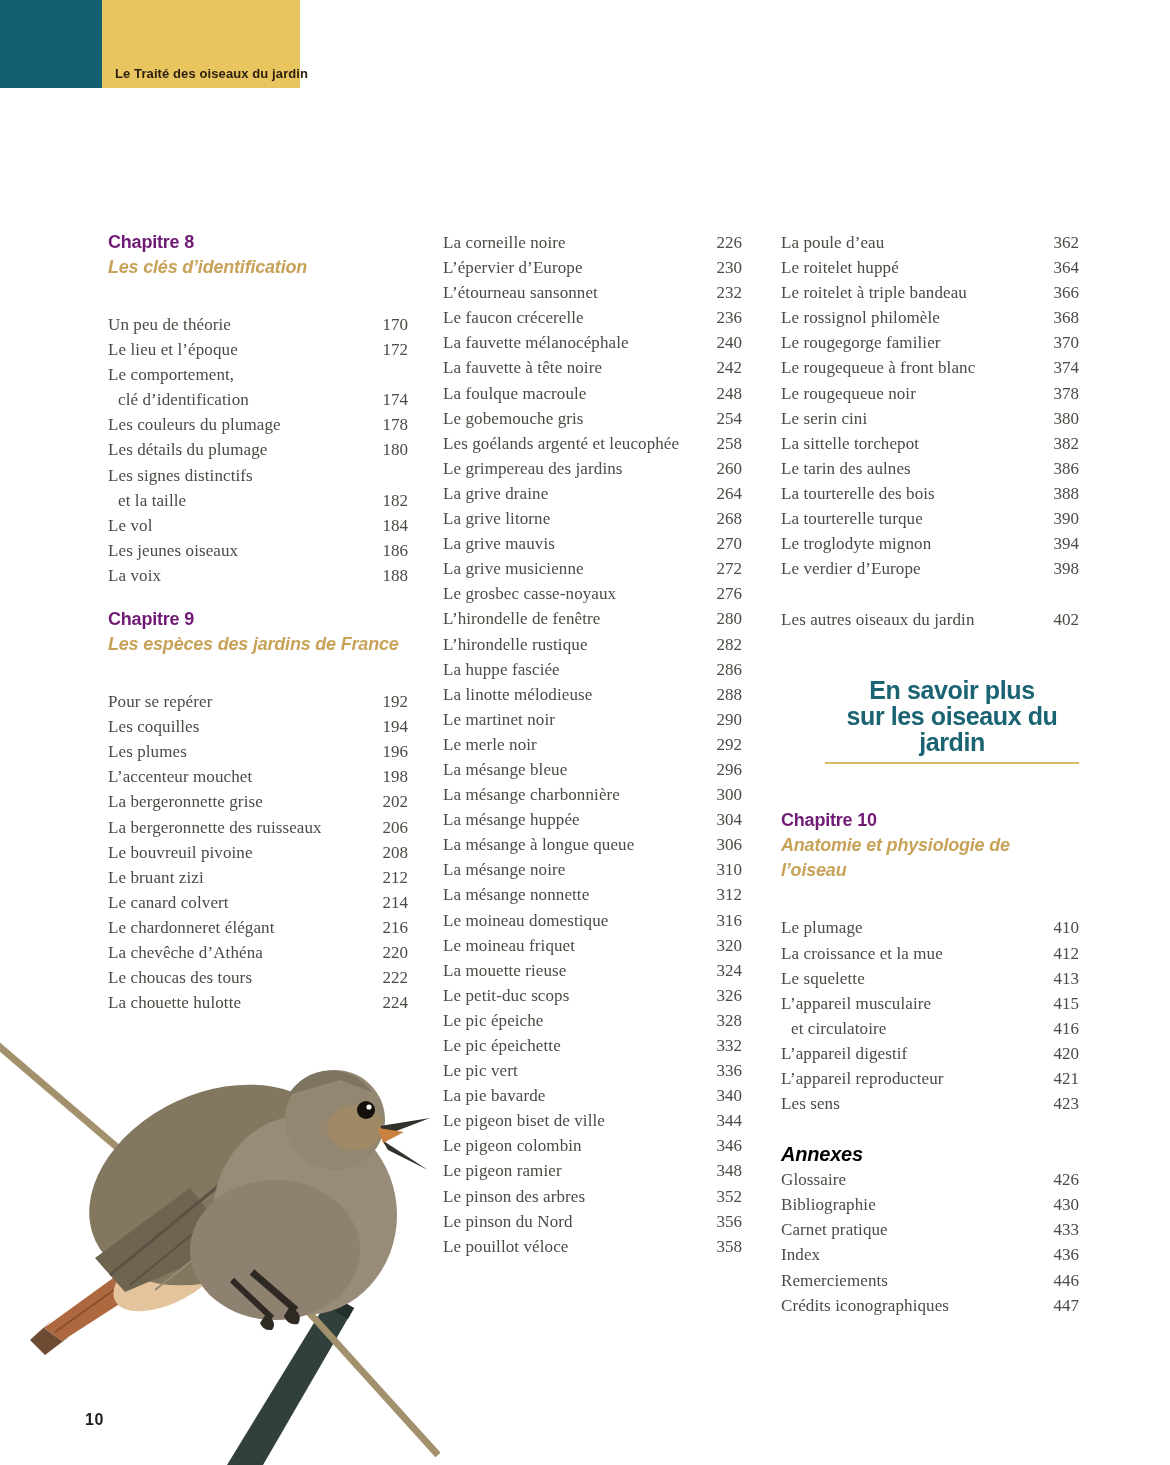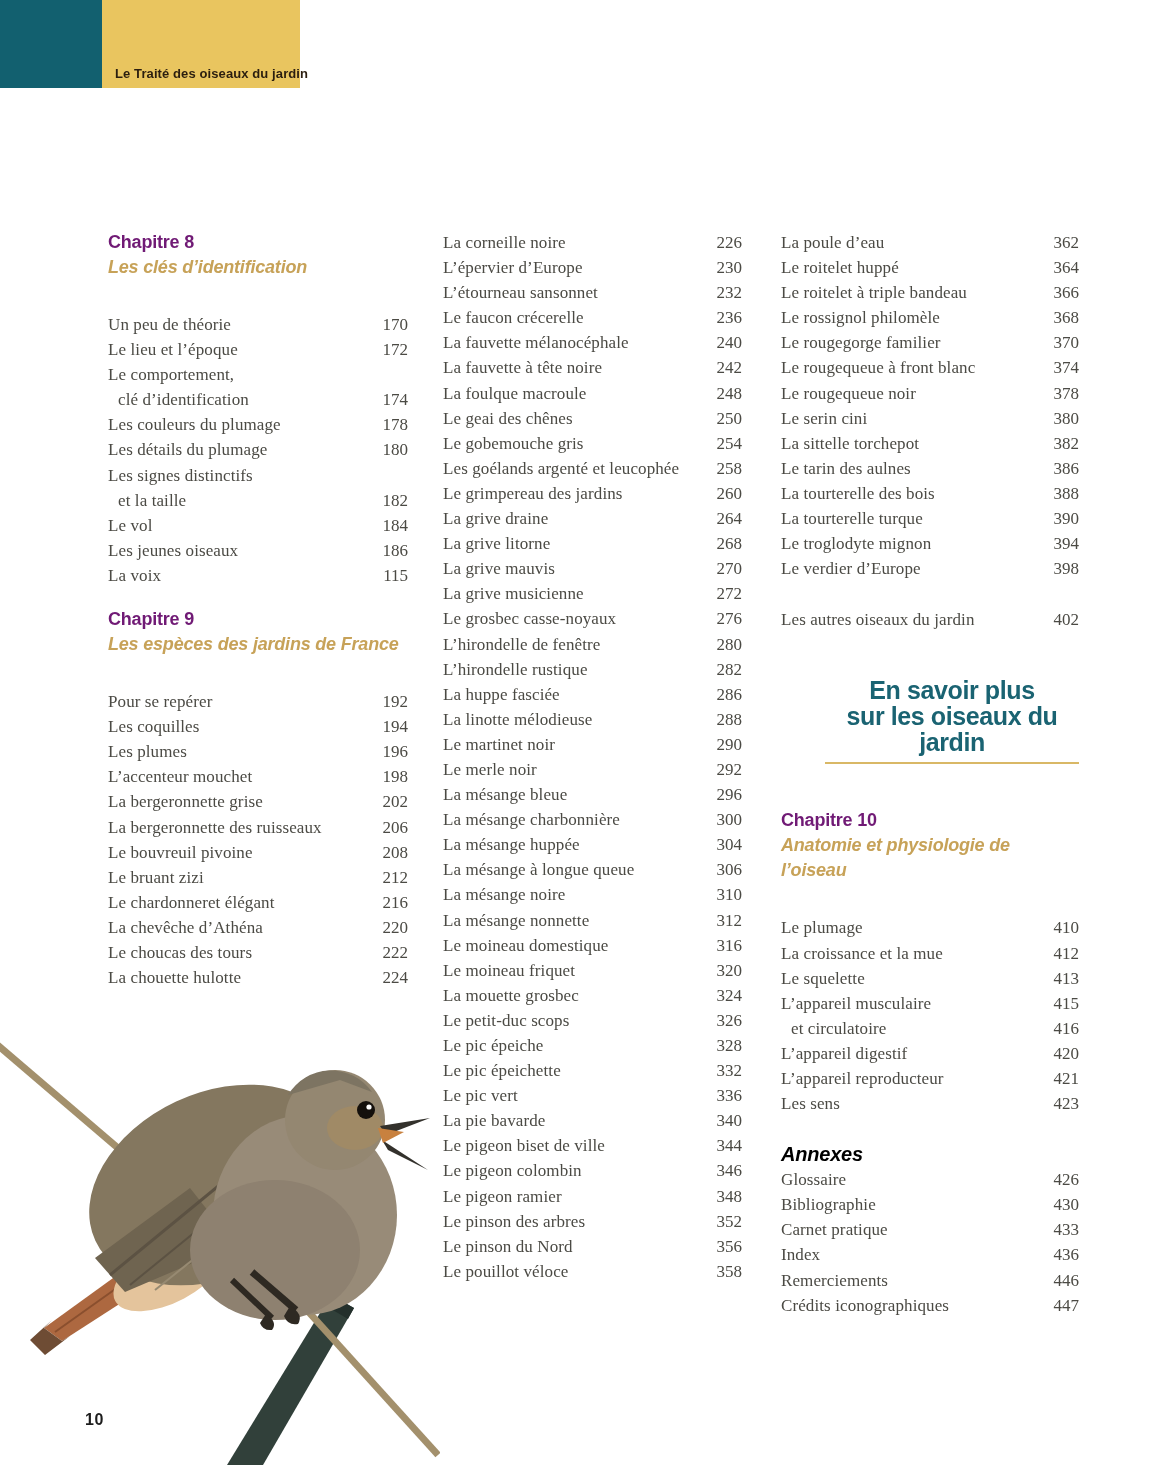--- a/index.html
+++ b/index.html
@@ -122,21 +122,21 @@
         <div class="trow">
           <span class="tlabel">Le vol</span>
           <span class="tpage">184</span>
         </div>
         <div class="trow">
           <span class="tlabel">Les jeunes oiseaux</span>
           <span class="tpage">186</span>
         </div>
         <div class="trow">
           <span class="tlabel">La voix</span>
-          <span class="tpage">115</span>
+          <span class="tpage">188</span>
         </div>
       </div>
       <div class="block-chapter">
         <div class="chapter-label">Chapitre 9</div>
         <div class="chapter-title">Les espèces des jardins de France</div>
       </div>
       <div class="block-entries">
         <div class="trow">
           <span class="tlabel">Pour se repérer</span>
           <span class="tpage">192</span>
@@ -163,20 +163,24 @@
         </div>
         <div class="trow">
           <span class="tlabel">Le bouvreuil pivoine</span>
           <span class="tpage">208</span>
         </div>
         <div class="trow">
           <span class="tlabel">Le bruant zizi</span>
           <span class="tpage">212</span>
         </div>
         <div class="trow">
+          <span class="tlabel">Le canard colvert</span>
+          <span class="tpage">214</span>
+        </div>
+        <div class="trow">
           <span class="tlabel">Le chardonneret élégant</span>
           <span class="tpage">216</span>
         </div>
         <div class="trow">
           <span class="tlabel">La chevêche d’Athéna</span>
           <span class="tpage">220</span>
         </div>
         <div class="trow">
           <span class="tlabel">Le choucas des tours</span>
           <span class="tpage">222</span>
@@ -211,24 +215,20 @@
         </div>
         <div class="trow">
           <span class="tlabel">La fauvette à tête noire</span>
           <span class="tpage">242</span>
         </div>
         <div class="trow">
           <span class="tlabel">La foulque macroule</span>
           <span class="tpage">248</span>
         </div>
         <div class="trow">
-          <span class="tlabel">Le geai des chênes</span>
-          <span class="tpage">250</span>
-        </div>
-        <div class="trow">
           <span class="tlabel">Le gobemouche gris</span>
           <span class="tpage">254</span>
         </div>
         <div class="trow">
           <span class="tlabel">Les goélands argenté et leucophée</span>
           <span class="tpage">258</span>
         </div>
         <div class="trow">
           <span class="tlabel">Le grimpereau des jardins</span>
           <span class="tpage">260</span>
@@ -303,21 +303,21 @@
         </div>
         <div class="trow">
           <span class="tlabel">Le moineau domestique</span>
           <span class="tpage">316</span>
         </div>
         <div class="trow">
           <span class="tlabel">Le moineau friquet</span>
           <span class="tpage">320</span>
         </div>
         <div class="trow">
-          <span class="tlabel">La mouette grosbec</span>
+          <span class="tlabel">La mouette rieuse</span>
           <span class="tpage">324</span>
         </div>
         <div class="trow">
           <span class="tlabel">Le petit-duc scops</span>
           <span class="tpage">326</span>
         </div>
         <div class="trow">
           <span class="tlabel">Le pic épeiche</span>
           <span class="tpage">328</span>
         </div>

